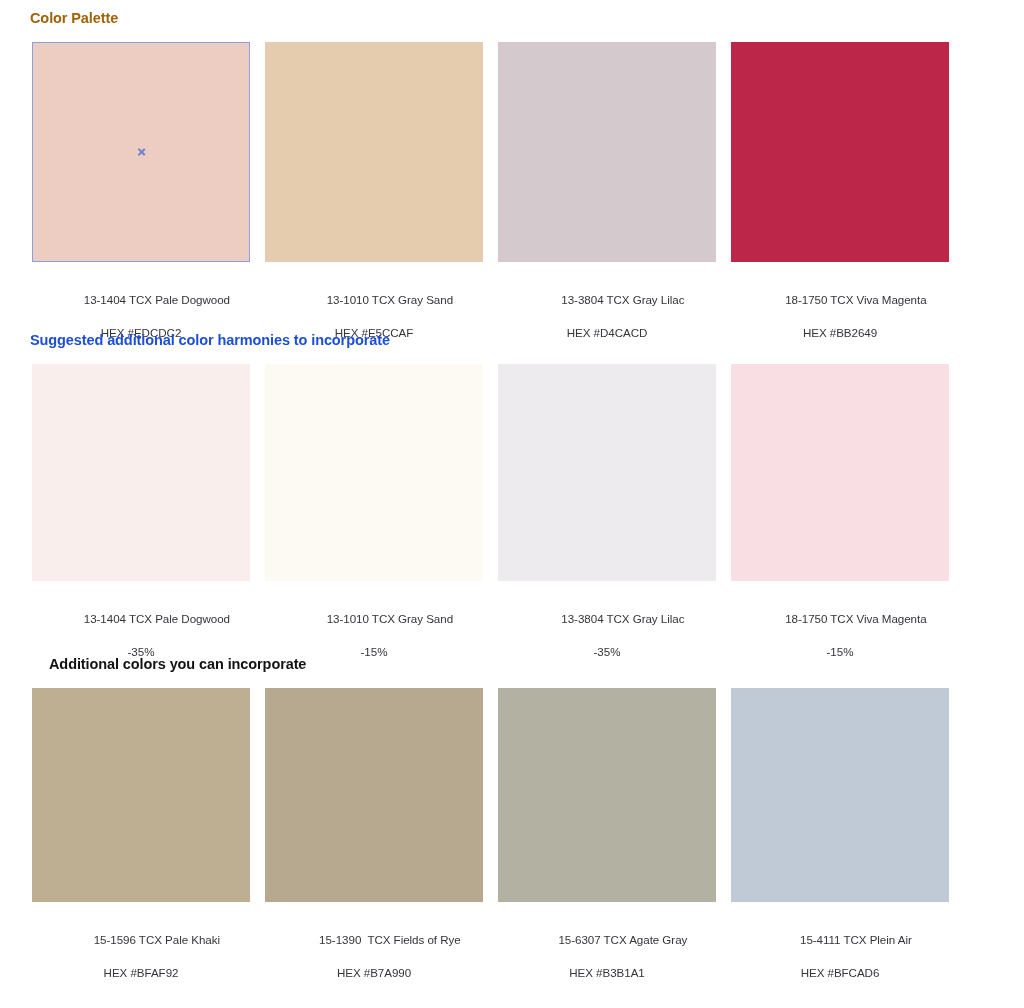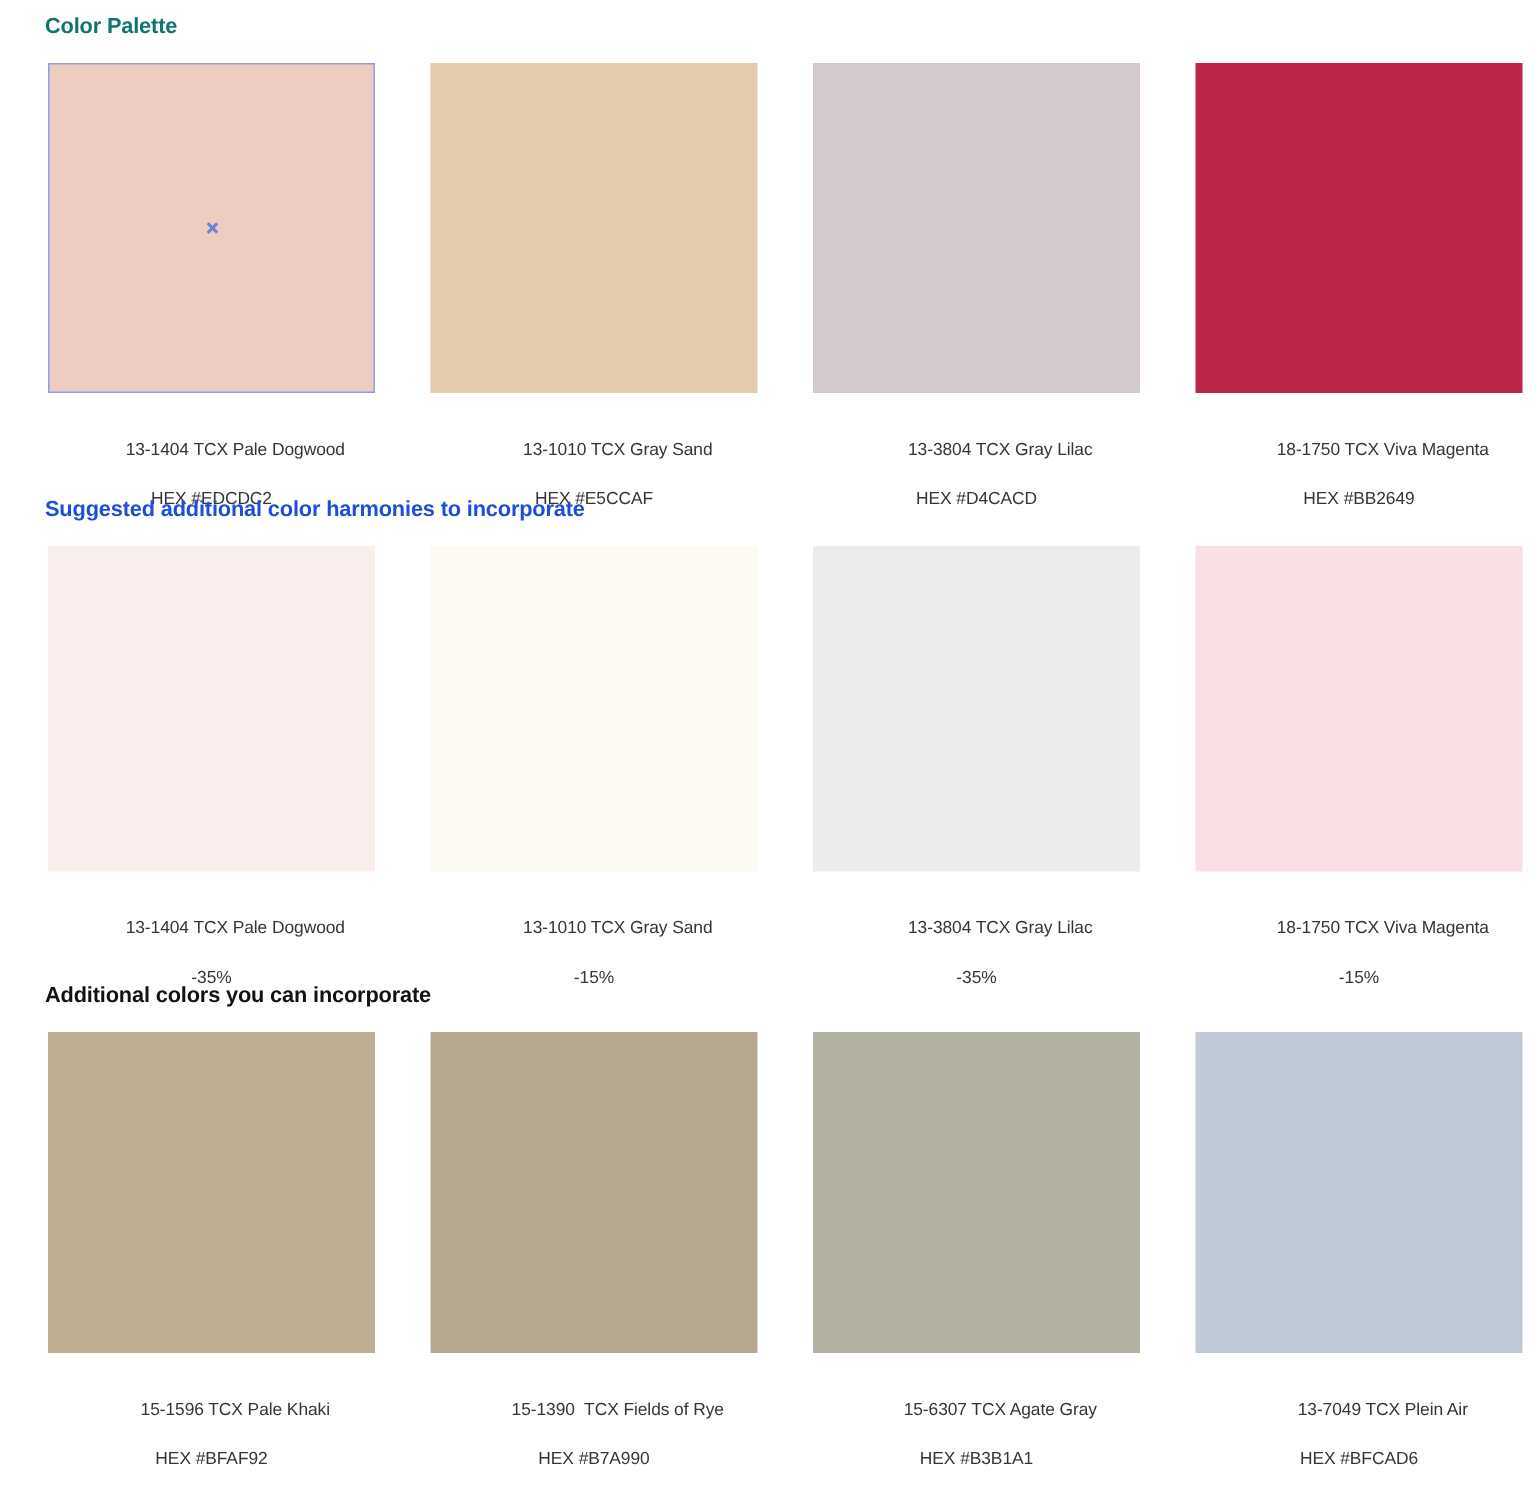--- a/index.html
+++ b/index.html
@@ -42,21 +42,21 @@
     white-space: nowrap;
   }
 
   
   .swatch-row {
     position: absolute;
     left: 32px;
     top: 32px;
     width: 960px;
     display: flex;
-    gap: 37px;
+    gap: 15px;
   }
 
   .swatch-cell {
     width: 218px;
     display: flex;
     flex-direction: column;
     align-items: stretch;
   }
 
   .swatch-chip {
@@ -108,21 +108,21 @@
     white-space: pre;
   }
   .swatch-caption .line2 { display: block; }
 </style>
 </head>
 <body>
 
 <div class="page" style="background: rgb(255, 255, 255);">
 
   <div class="section" id="section-palette">
-    <div class="section-heading" style="color: #0f766e; text-align: right;">Color Palette</div>
+    <div class="section-heading" style="color: #a16207; text-align: right;">Color Palette</div>
     <div class="swatch-row">
 
       <div class="swatch-cell">
         <div class="swatch-chip is-selected" style="background-color: rgb(237, 205, 194); outline-color: rgb(143, 158, 222);">
           <span class="cursor-x"></span>
         </div>
         <div class="swatch-caption" style="color: rgb(52, 52, 58);">
           <span>13-1404 TCX Pale Dogwood</span>
           <span class="line2">HEX #EDCDC2</span>
         </div>
@@ -188,21 +188,21 @@
         <div class="swatch-caption" style="color: rgb(52, 52, 58);">
           <span>18-1750 TCX Viva Magenta</span>
           <span class="line2">-15%</span>
         </div>
       </div>
 
     </div>
   </div>
 
   <div class="section" id="section-additional">
-    <div class="section-heading" style="color: rgb(18, 18, 18);">Additional colors you can incorporate</div>
+    <div class="section-heading" style="color: rgb(18, 18, 18); margin-left: 19px;">Additional colors you can incorporate</div>
     <div class="swatch-row">
 
       <div class="swatch-cell">
         <div class="swatch-chip" style="background-color: rgb(191, 175, 146);"></div>
         <div class="swatch-caption" style="color: rgb(52, 52, 58);">
           <span>15-1596 TCX Pale Khaki</span>
           <span class="line2">HEX #BFAF92</span>
         </div>
       </div>
 
@@ -218,21 +218,21 @@
         <div class="swatch-chip" style="background-color: rgb(179, 177, 161);"></div>
         <div class="swatch-caption" style="color: rgb(52, 52, 58);">
           <span>15-6307 TCX Agate Gray</span>
           <span class="line2">HEX #B3B1A1</span>
         </div>
       </div>
 
       <div class="swatch-cell">
         <div class="swatch-chip" style="background-color: rgb(191, 202, 214);"></div>
         <div class="swatch-caption" style="color: rgb(52, 52, 58);">
-          <span>13-7049 TCX Plein Air</span>
+          <span>15-4111 TCX Plein Air</span>
           <span class="line2">HEX #BFCAD6</span>
         </div>
       </div>
 
     </div>
   </div>
 
 </div>
 
 </body></html>

